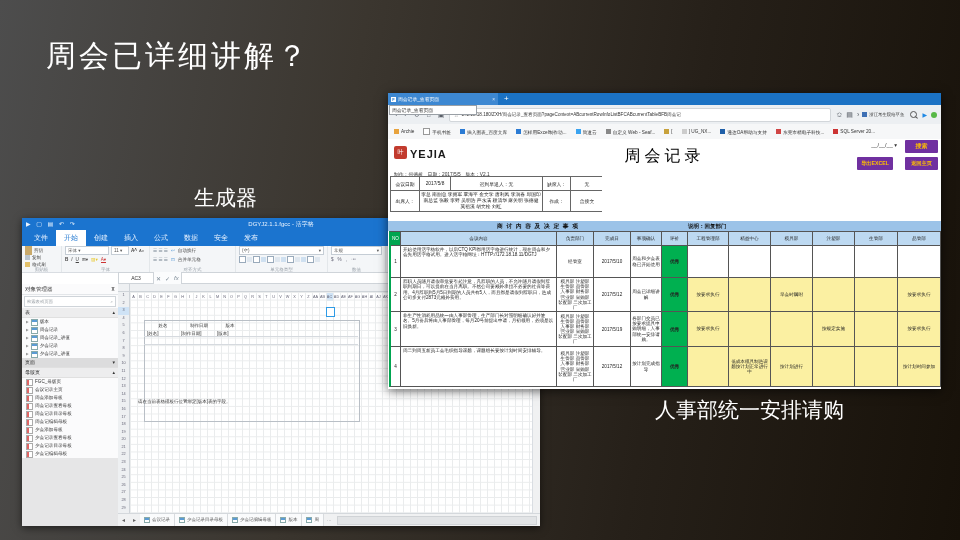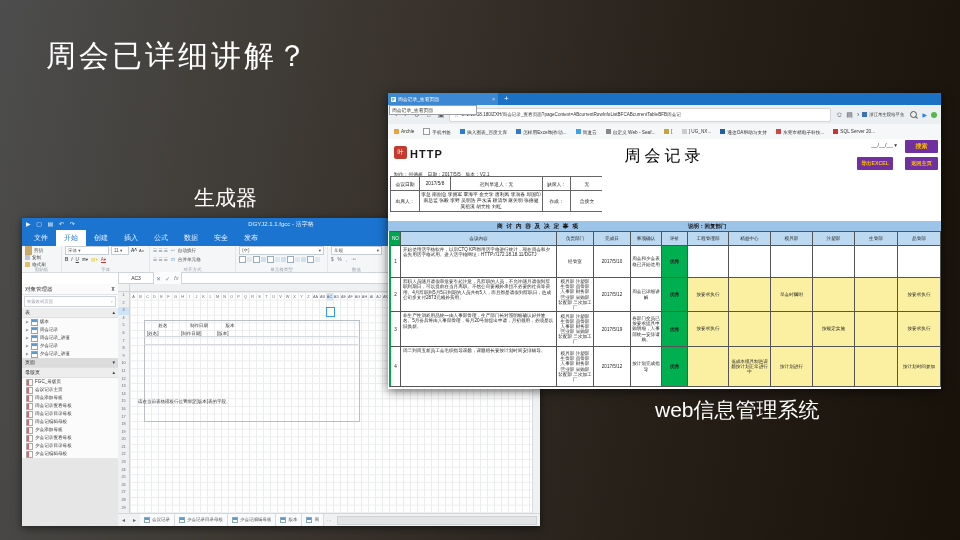--- a/index.html
+++ b/index.html
@@ -120,21 +120,21 @@
   .c-confirm{font-size:4.3px;line-height:1.15;padding:0 1px;}
   .c-eval{background:var(--eval_green,#00b050) !important;color:#9c2b2b;font-weight:bold;font-size:5px;}
   .c-reply{font-size:4.3px;line-height:1.15;padding:0 1px;}
   .yel{background:var(--reply_yellow,#fbf0a2) !important;}
 </style>
 </head>
 <body>
 
 <div class="abs slide-title">周会已详细讲解？</div>
 <div class="abs gen-label">生成器</div>
-<div class="abs web-label">web信息管理系统</div>
+<div class="abs web-label">人事部统一安排请购</div>
 
 <div class="abs dz">
   <div class="abs dz-title">DGYJ2.1.1.fgcc - 活字格</div>
   <div class="abs dz-qat">▶ ▢ ▤ ↶ ↷</div>
   <div class="abs dz-tabs" id="dtabs">
       <span class="dtab">文件</span>
       <span class="dtab active">开始</span>
       <span class="dtab">创建</span>
       <span class="dtab">插入</span>
       <span class="dtab">公式</span>
@@ -493,21 +493,21 @@
         <span>东莞市精电子科技...</span>
       </div>
       <div class="bmi">
         <span class="fic" style="background: rgb(204, 51, 51);"></span>
         <span>SQL Server 20...</span>
       </div>
     </div>
 
   <div class="abs bz-page">
     <div class="abs seal">叶</div>
-    <div class="abs yejia">HTTP</div>
+    <div class="abs yejia">YEJIA</div>
     <div class="abs ptitle">周会记录</div>
     <div class="abs pmeta">制作：何德超　日期：2017/5/5　版本：V2.1</div>
     <div class="abs datefld">__/__/__ ▾</div>
     <div class="abs pbtn btn-search">搜索</div>
     <div class="abs pbtn btn-export">导出EXCEL</div>
     <div class="abs pbtn btn-home">返回主页</div>
 
     <div class="abs infotbl">
       <div class="ic-r1">会议日期</div>
       <div class="ic-r1">2017/5/8</div>

